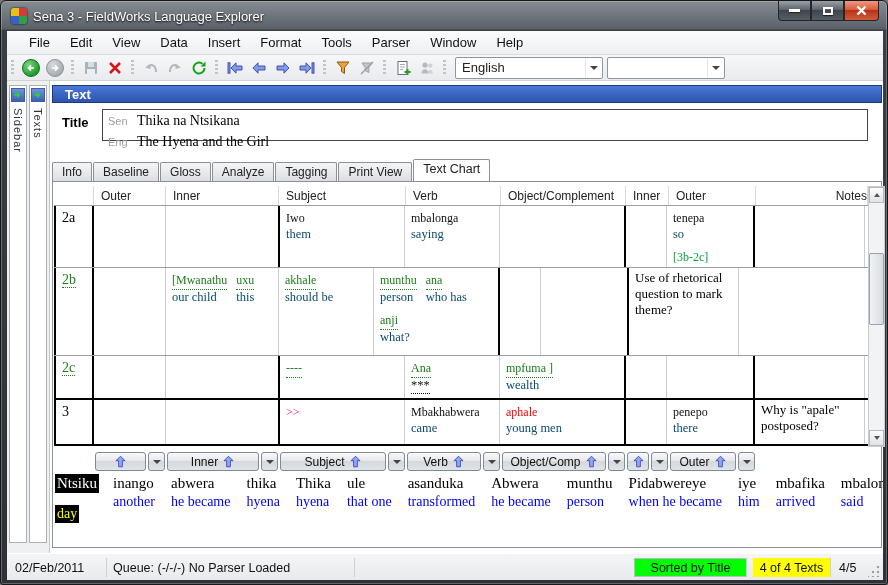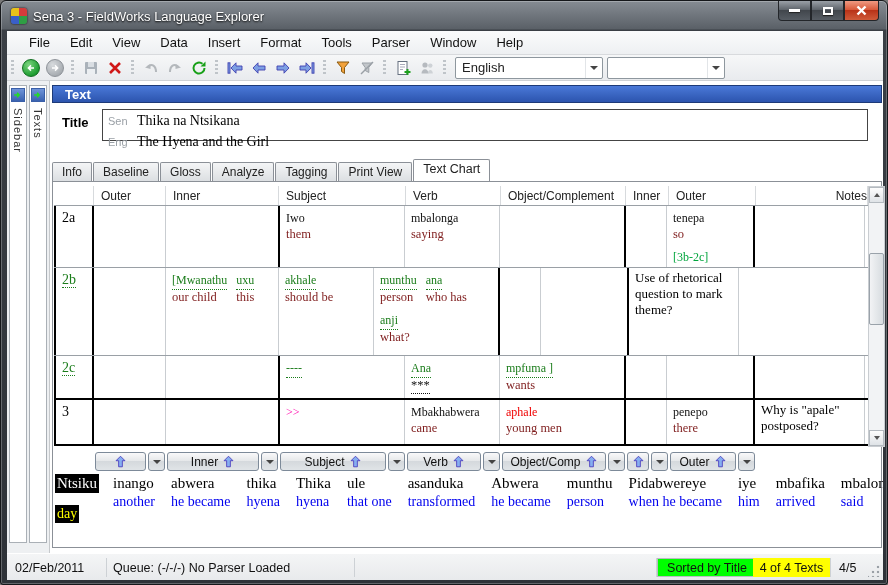--- a/index.html
+++ b/index.html
@@ -62,21 +62,21 @@
   .chart-row{display:flex;border-bottom:1px solid #9aa0a6;}
   .chart-row.thick-top{border-top:2px solid #000;margin-top:-1px;}
   .chart-row:last-child{border-bottom:2px solid #000;}
   .chart-cell{border-right:1px solid #c9cdd1;padding:2px 4px 2px 6px;overflow:hidden;}
   .chart-cell.thick-left{border-left:2px solid #000;margin-left:-1px;}
   .rowlabel-cell{border-left:2px solid #000;border-right:2px solid #000;}
   .rl{font-family:"Liberation Serif",serif;font-size:14px;color:#000;}
   .wgroup{margin-bottom:5px;}
   .wstack{display:inline-block;vertical-align:top;margin:0 9px 0 0;}
   .wv{display:inline-block;font-family:"Liberation Serif",serif;font-size:12px;color:#111;line-height:17px;}
-  .wg{display:block;width:max-content;font-family:"Liberation Serif",serif;font-size:12.5px;color:#7f1d1d;line-height:15px;}
+  .wg{display:block;width:max-content;font-family:"Liberation Serif",serif;font-size:12.5px;color:#0c4a6e;line-height:15px;}
   .v-ref,.rl.v-ref{color:#1a7c1a;border-bottom:1px dotted #1a7c1a;}
   .v-clauseref{color:#00a43c;}
   .v-new{color:#f00000;}
   .v-moved{color:#ff00aa;}
   .g-missing{color:#111;border-bottom:1px dotted #111;}
   .note-text{font-family:"Liberation Serif",serif;font-size:13px;color:#000;line-height:16px;}
   
   .vscroll{position:absolute;left:815px;top:4px;width:17px;height:261px;background:#f2f3f5;border:1px solid #c9cdd1;}
   .sb-btn{position:absolute;left:0;width:15px;height:16px;background:linear-gradient(#fdfdfd,#dfe3e7);border:1px solid #b4bac0;display:flex;align-items:center;justify-content:center;}
   .sb-btn.up{top:0;} .sb-btn.down{bottom:0;}
@@ -97,21 +97,21 @@
   .rg{display:block;width:max-content;font-family:"Liberation Serif",serif;font-size:14px;color:#0000ee;line-height:18px;padding:0 2px;}
   .rword.hl .rv{background:#000;color:#fff;}
   .rword.hl .rg{background:#000;color:#ffff00;margin-top:12px;}
   
   .statusbar{position:absolute;left:6px;top:552px;width:876px;height:27px;background:linear-gradient(#f4f5f6,#e8eaec);
     border-top:1px solid #fff;font-size:12.5px;color:#111;padding-left:45px;}
   .sb-seg{position:absolute;top:4px;height:19px;display:flex;align-items:center;padding:0 6px;border-right:1px solid #cdd1d5;}
   .sb-date{left:2px;width:98px;}
   .sb-queue{left:100px;width:248px;}
   .sb-fill{left:348px;width:302px;}
-  .sb-sort{left:650px;width:100px;background:#00ff00;justify-content:center;border:1px solid #b9bdc1;border-right:1px solid #cdd1d5;}
+  .sb-sort{left:627px;width:113px;background:#00ff00;justify-content:center;border:1px solid #b9bdc1;border-right:1px solid #cdd1d5;}
   .sb-count{left:746px;width:78px;background:#ffff00;justify-content:center;}
   .sb-page{left:826px;width:40px;border-right:none;}
   .grip{position:absolute;right:3px;bottom:3px;width:12px;height:12px;
     background:radial-gradient(circle at 10px 2px,#9aa0a6 1.3px,transparent 1.6px),radial-gradient(circle at 10px 7px,#9aa0a6 1.3px,transparent 1.6px),radial-gradient(circle at 5px 7px,#9aa0a6 1.3px,transparent 1.6px),radial-gradient(circle at 10px 12px,#9aa0a6 1.3px,transparent 1.6px),radial-gradient(circle at 5px 12px,#9aa0a6 1.3px,transparent 1.6px),radial-gradient(circle at 0px 12px,#9aa0a6 1.3px,transparent 1.6px);}
 </style>
 </head>
 <body>
 
 <div class="window">
   <div class="titlebar">
@@ -357,21 +357,21 @@
               <div class="chart-cell rowlabel-cell" style="width: 40px;"><span class="rl v-ref">2c</span></div>
               <div class="chart-cell" style="width: 72px;"></div>
               <div class="chart-cell" style="width: 113px;"></div>
               <div class="chart-cell thick-left" style="width: 127px;">
                 <div class="wgroup"><span class="wstack"><span class="wv v-ref">----</span></span></div>
               </div>
               <div class="chart-cell" style="width: 95px;">
                 <div class="wgroup"><span class="wstack"><span class="wv v-ref">Ana</span><span class="wg g-missing">***</span></span></div>
               </div>
               <div class="chart-cell" style="width: 125px;">
-                <div class="wgroup"><span class="wstack"><span class="wv v-ref">mpfuma ]</span><span class="wg">wants</span></span></div>
+                <div class="wgroup"><span class="wstack"><span class="wv v-ref">mpfuma ]</span><span class="wg">wealth</span></span></div>
               </div>
               <div class="chart-cell thick-left" style="width: 43px;"></div>
               <div class="chart-cell" style="width: 87px;"></div>
               <div class="chart-cell thick-left" style="width: 112px;"></div>
             </div>
             <div class="chart-row thick-top" style="height: 48px;">
               <div class="chart-cell rowlabel-cell" style="width: 40px;"><span class="rl">3</span></div>
               <div class="chart-cell" style="width: 72px;"></div>
               <div class="chart-cell" style="width: 113px;"></div>
               <div class="chart-cell thick-left" style="width: 127px;">

